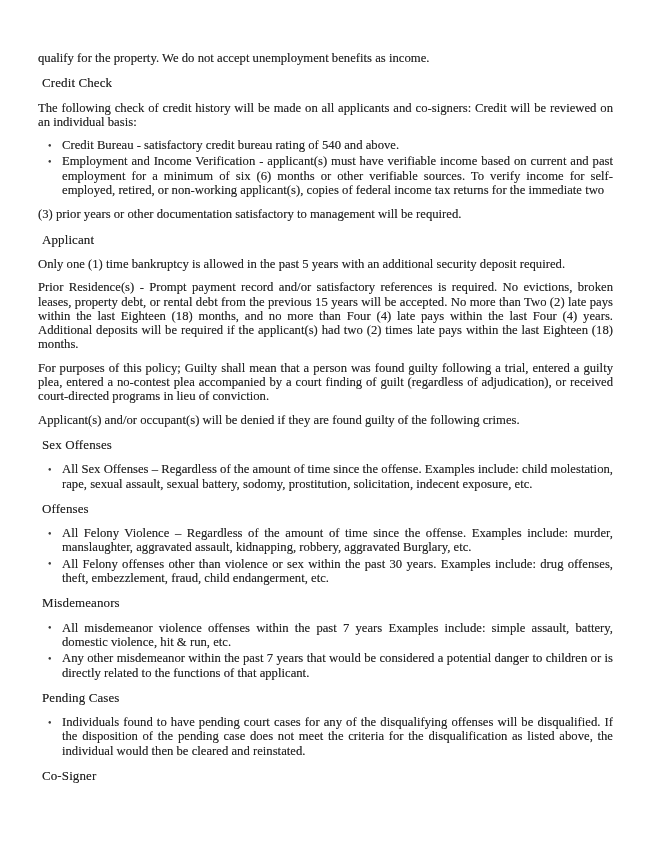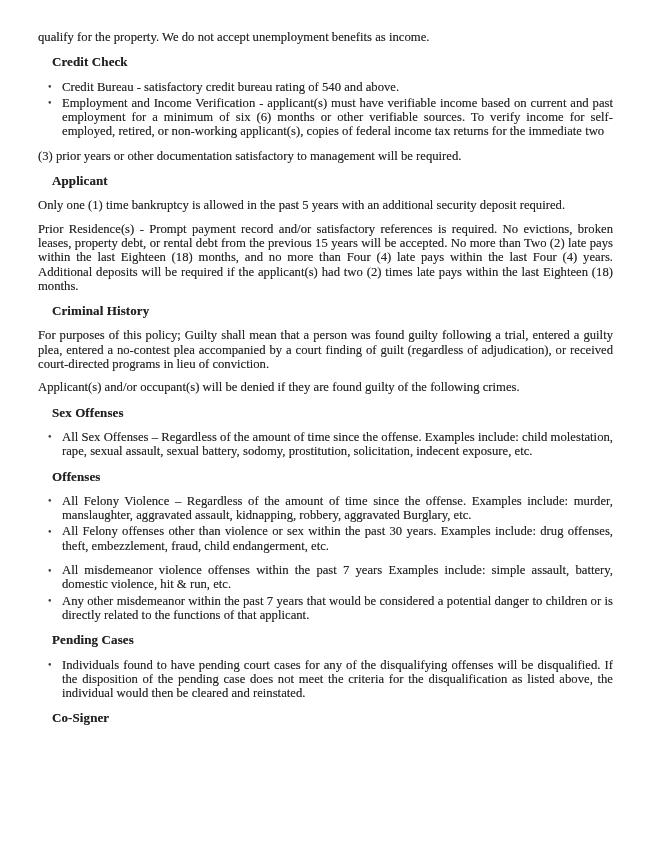--- a/index.html
+++ b/index.html
@@ -9,40 +9,40 @@
   }
   body {
     width: 650px;
     height: 841px;
     overflow: hidden;
   }
   .page {
     box-sizing: border-box;
     width: 650px;
     height: 841px;
-    padding: 30px 37px 0 38px;
+    padding: 51px 37px 0 38px;
     background: #ffffff;
     color: #262626;
     font-family: "Liberation Serif", "DejaVu Serif", serif;
     font-size: 12.7px;
     line-height: 14.3px;
     text-shadow: 0 0 0.6px rgba(20,20,20,0.45);
   }
   .para {
     margin: 0 0 9px 0;
     text-align: justify;
   }
   .para.first {
     margin-top: 0;
     text-align: left;
   }
   .heading {
-    margin: 11px 0 10px 14px;
+    margin: 11px 0 10px 4px;
     font-size: 13px;
-    font-weight: bold;
+    font-weight: normal;
     color: #222222;
     letter-spacing: 0.1px;
   }
   .blist {
     margin: 9px 0 10px 0;
     padding: 0;
     list-style: none;
   }
   .blist li {
     position: relative;
@@ -60,20 +60,21 @@
 </style>
 </head>
 <body>
 
 <div class="page">
 
   <p class="para first">qualify for the property. We do not accept unemployment benefits as income.</p>
 
   <h3 class="heading">Credit Check</h3>
 
+  <p class="para">The following check of credit history will be made on all applicants and co-signers: Credit will be reviewed on an individual basis:</p>
 
   <ul class="blist">
     <li>
       <span class="blt">•</span>
       <span>Credit Bureau - satisfactory credit bureau rating of 540 and above.</span>
     </li>
     <li>
       <span class="blt">•</span>
       <span>Employment and Income Verification - applicant(s) must have verifiable income based on current and past employment for a minimum of six (6) months or other verifiable sources. To verify income for self-employed, retired, or non-working applicant(s), copies of federal income tax returns for the immediate two</span>
     </li>
@@ -81,21 +82,20 @@
 
   <p class="para">(3) prior years or other documentation satisfactory to management will be required.</p>
 
   <h3 class="heading">Applicant</h3>
 
   <p class="para">Only one (1) time bankruptcy is allowed in the past 5 years with an additional security deposit required.</p>
 
 
   <p class="para">Prior Residence(s) - Prompt payment record and/or satisfactory references is required. No evictions, broken leases, property debt, or rental debt from the previous 15 years will be accepted. No more than Two (2) late pays within the last Eighteen (18) months, and no more than Four (4) late pays within the last Four (4) years. Additional deposits will be required if the applicant(s) had two (2) times late pays within the last Eighteen (18) months.</p>
 
-  <h3 class="heading">Criminal History</h3>
 
   <p class="para">For purposes of this policy; Guilty shall mean that a person was found guilty following a trial, entered a guilty plea, entered a no-contest plea accompanied by a court finding of guilt (regardless of adjudication), or received court-directed programs in lieu of conviction.</p>
 
   <p class="para">Applicant(s) and/or occupant(s) will be denied if they are found guilty of the following crimes.</p>
 
   <h3 class="heading">Sex Offenses</h3>
 
   <ul class="blist">
     <li>
       <span class="blt">•</span>
@@ -109,20 +109,21 @@
     <li>
       <span class="blt">•</span>
       <span>All Felony Violence – Regardless of the amount of time since the offense. Examples include: murder, manslaughter, aggravated assault, kidnapping, robbery, aggravated Burglary, etc.</span>
     </li>
     <li>
       <span class="blt">•</span>
       <span>All Felony offenses other than violence or sex within the past 30 years. Examples include: drug offenses, theft, embezzlement, fraud, child endangerment, etc.</span>
     </li>
   </ul>
 
+  <h3 class="heading">Misdemeanors</h3>
 
   <ul class="blist">
     <li>
       <span class="blt">•</span>
       <span>All misdemeanor violence offenses within the past 7 years Examples include: simple assault, battery, domestic violence, hit &amp; run, etc.</span>
     </li>
     <li>
       <span class="blt">•</span>
       <span>Any other misdemeanor within the past 7 years that would be considered a potential danger to children or is directly related to the functions of that applicant.</span>
     </li>

